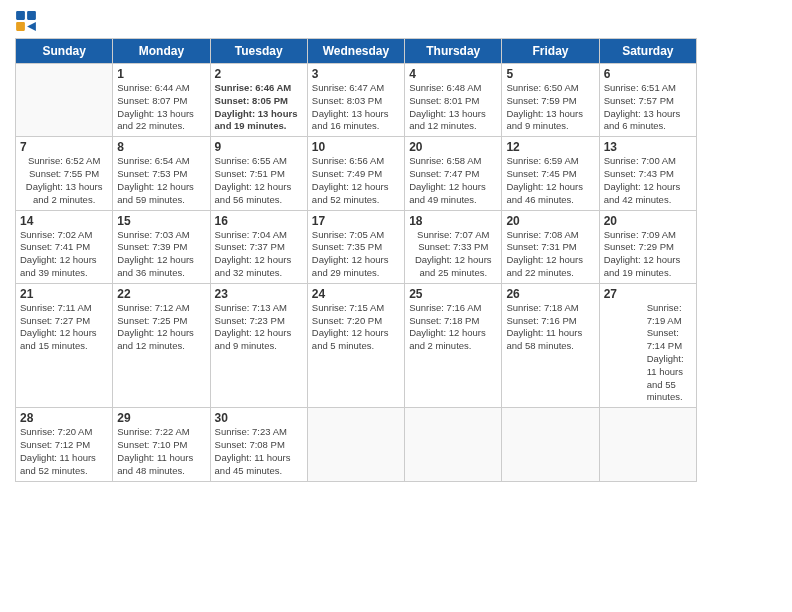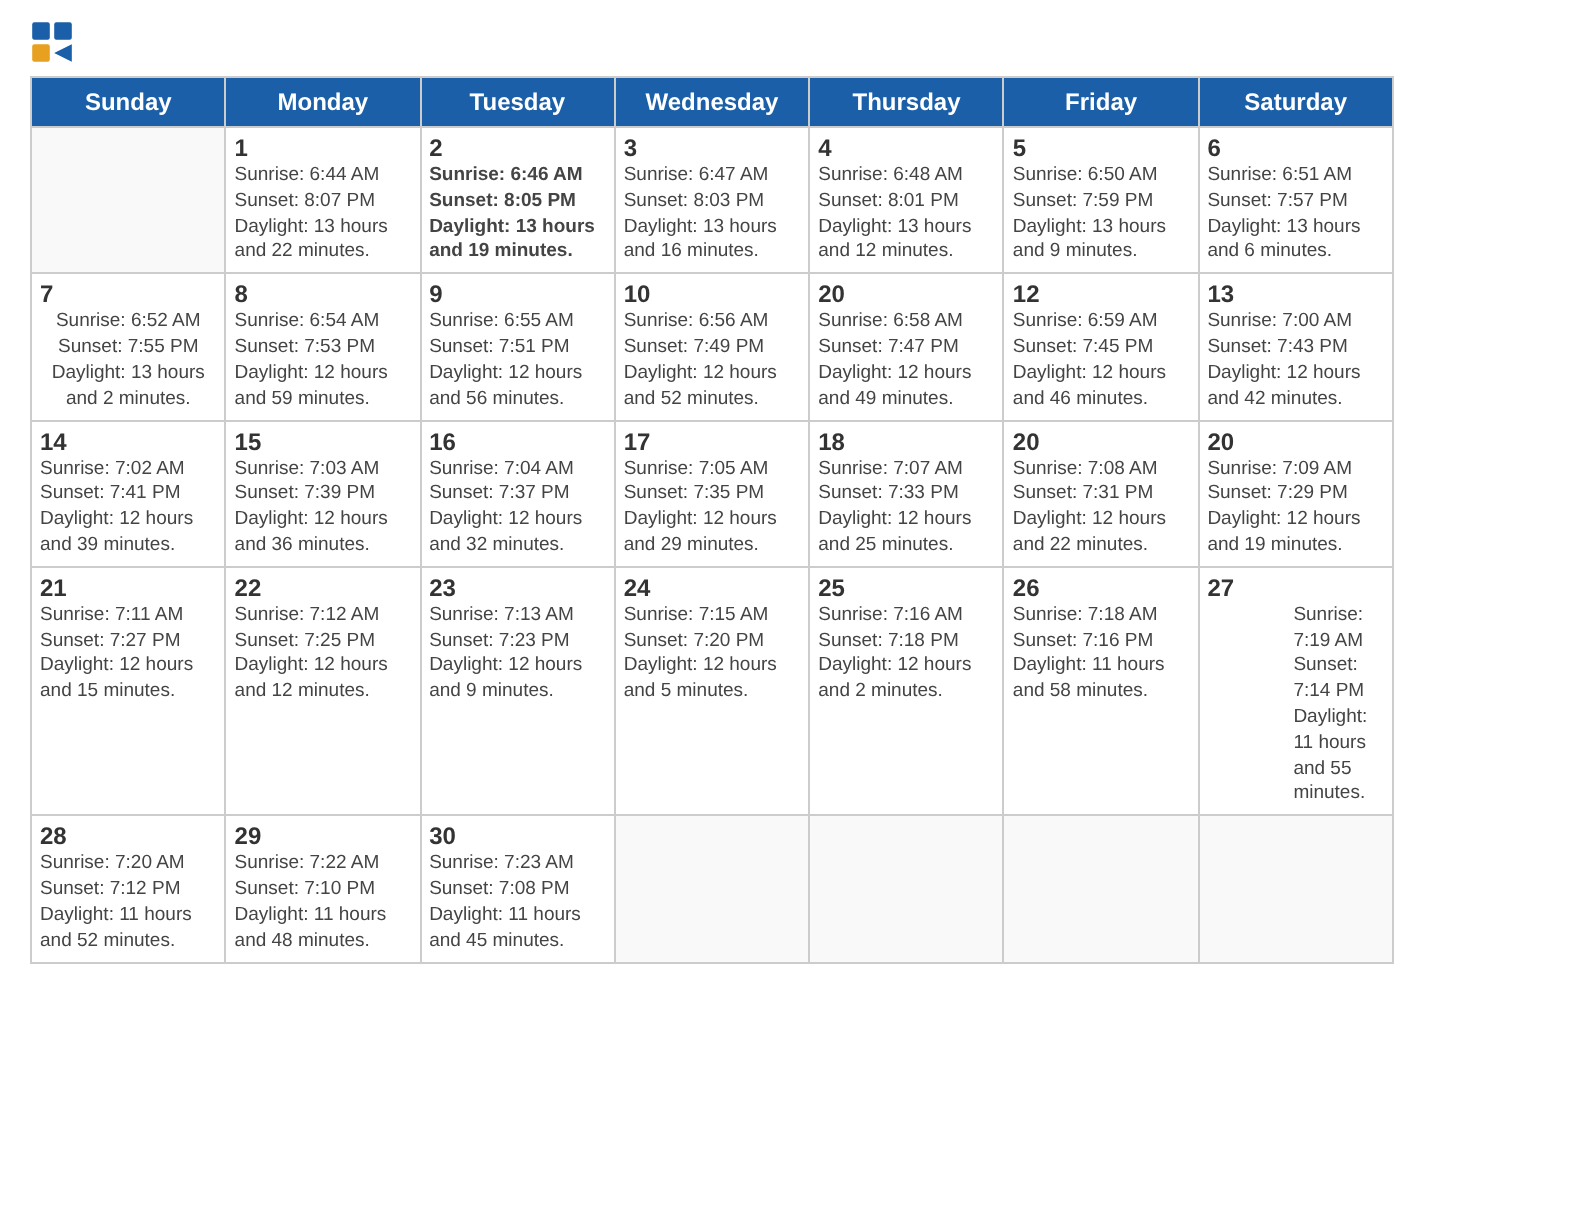--- a/index.html
+++ b/index.html
@@ -173,21 +173,21 @@
           </td>
           <td>
             <span class="day-num">17</span>
             <div class="day-info" style="white-space: pre-line;">Sunrise: 7:05 AM
 Sunset: 7:35 PM
 Daylight: 12 hours
 and 29 minutes.</div>
           </td>
           <td>
             <span class="day-num">18</span>
-            <div class="day-info" style="white-space: pre-line;">Sunrise: 7:07 AM
+            <div class="day-info" style="white-space: pre-line; text-align: center;">Sunrise: 7:07 AM
 Sunset: 7:33 PM
 Daylight: 12 hours
 and 25 minutes.</div>
           </td>
           <td>
             <span class="day-num">20</span>
             <div class="day-info" style="white-space: pre-line;">Sunrise: 7:08 AM
 Sunset: 7:31 PM
 Daylight: 12 hours
 and 22 minutes.</div>

